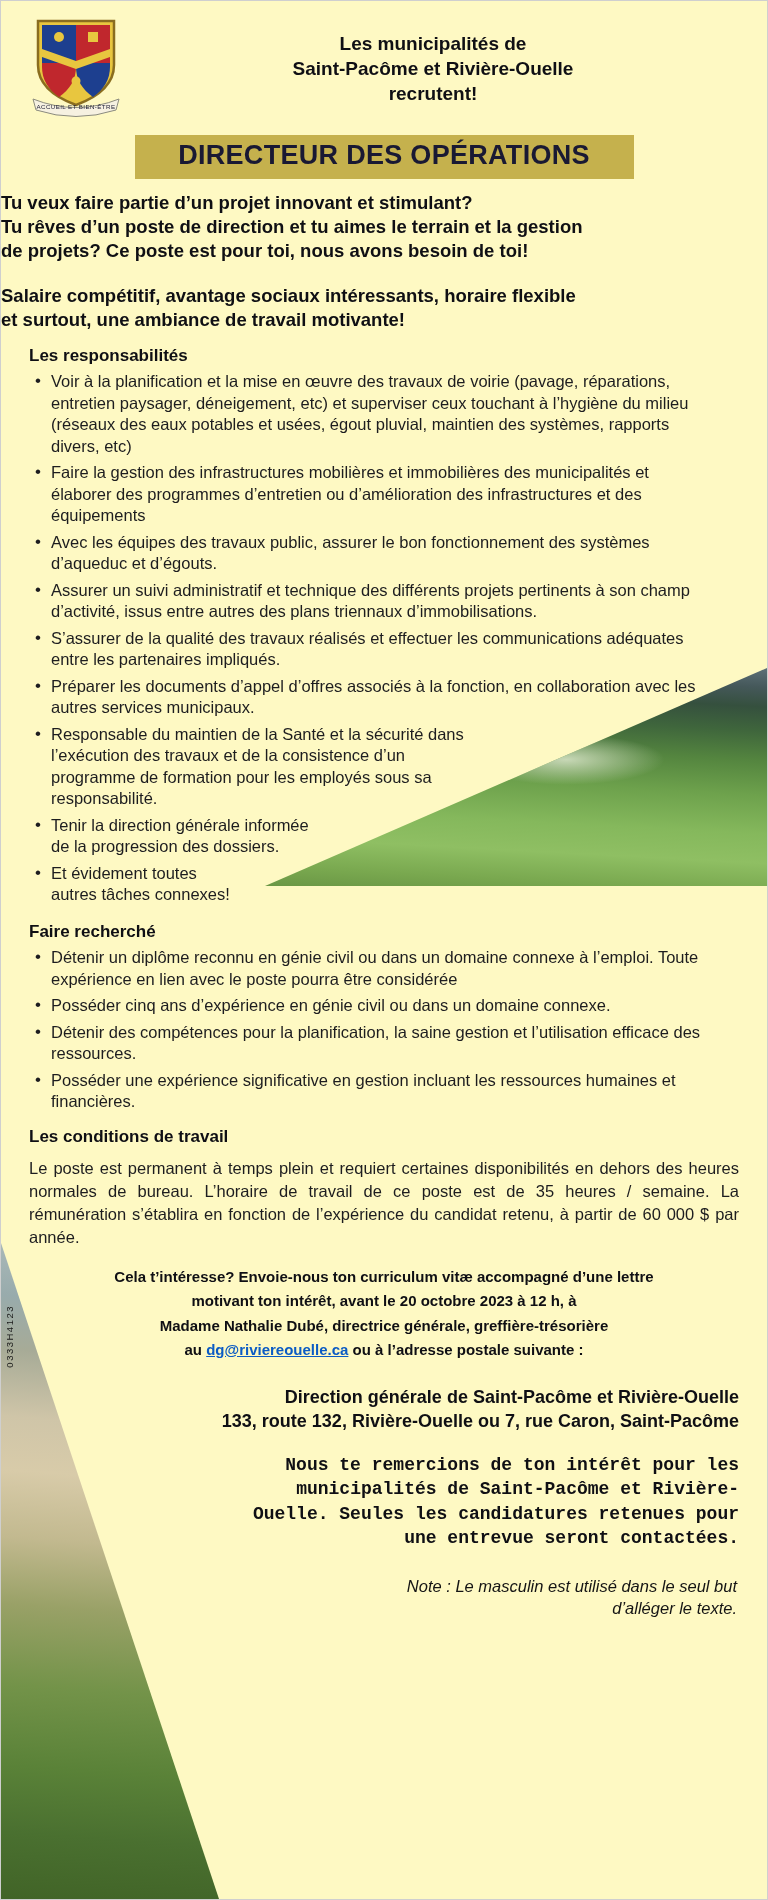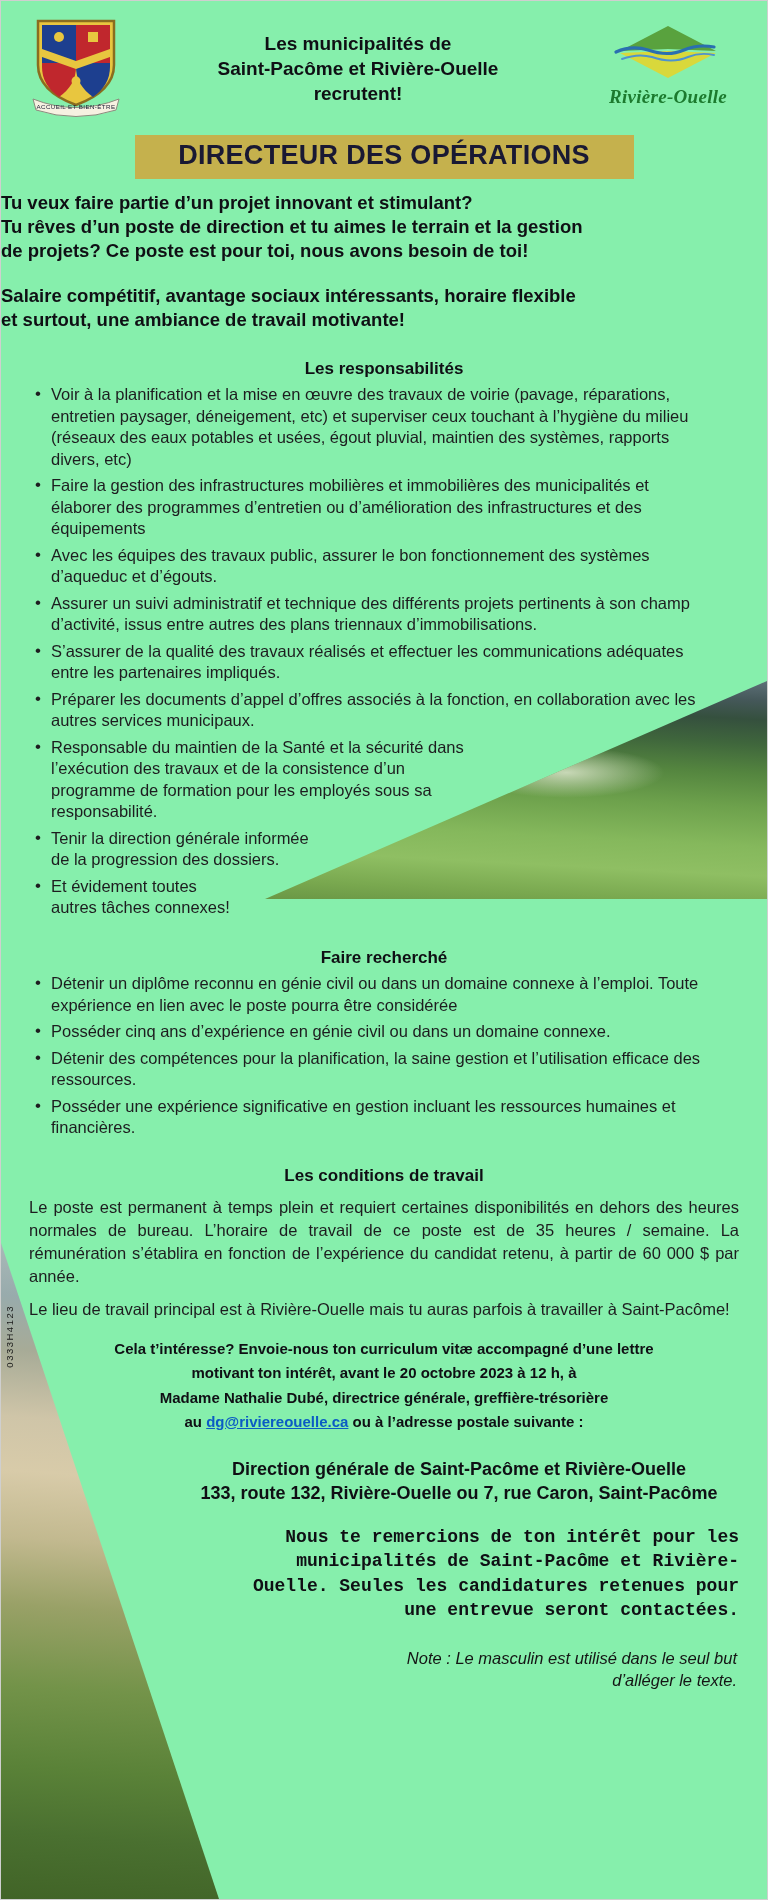--- a/index.html
+++ b/index.html
@@ -6,21 +6,21 @@
   html,body { background:#ffffff; }
   body {
     font-family:"Liberation Sans","DejaVu Sans",sans-serif;
     color:#1d1d1f;
     -webkit-font-smoothing:antialiased;
   }
   .page {
     position:relative;
     width:768px; height:1900px;
     border:1px solid #cfcfcf;
-    background:#86efac;
+    background:#fef9c3;
     overflow:hidden;
   }
   
   .header { display:flex; align-items:flex-start; padding:16px 24px 0 28px; position:relative; z-index:2; }
   .crest { width:94px; flex:0 0 94px; }
   .header-title {
     flex:1; text-align:center; font-weight:bold;
     font-size:19px; line-height:1.32; color:#0f0f14; padding-top:14px;
   }
   .ro-logo { width:150px; flex:0 0 150px; text-align:center; padding-top:4px; }
@@ -38,21 +38,21 @@
     padding:5px 0 8px;
     position:relative; z-index:2;
   }
   
   .intro { text-align:left; font-weight:bold; color:#0f0f14; position:relative; z-index:2; }
   .intro .line { font-size:18.5px; line-height:24px; }
   .intro-p1 { margin-top:12px; }
   .intro-p2 { margin-top:21px; }
   
   section { padding:0 28px; position:relative; z-index:2; }
-  .section-heading { font-weight:bold; font-size:17px; color:#0f0f14; margin-top:27px;text-align:center; }
+  .section-heading { font-weight:bold; font-size:17px; color:#0f0f14; margin-top:14px; }
   ul.bullets { list-style:none; margin-top:5px; }
   ul.bullets li {
     position:relative; padding-left:22px; padding-right:38px;
     font-size:16.5px; line-height:21.5px; margin-bottom:5px; color:#1d1d1f;
   }
   ul.bullets li::before { content:"\2022"; position:absolute; left:6px; top:-1px; font-size:17px; }
   .responsibilities { min-height:562px; }
   .narrow-1 { max-width:478px; }
   .narrow-2 { max-width:340px; }
   .narrow-3 { max-width:252px; }
@@ -71,21 +71,21 @@
   
   .conditions p { font-size:16.5px; line-height:23px; text-align:justify; margin-top:10px; color:#1d1d1f; }
   
   .apply {
     text-align:center; font-weight:bold; color:#0f0f14;
     font-size:15px; line-height:24.5px;
     margin-top:16px; padding:0 42px; position:relative; z-index:2;
   }
   .apply a { color:#0b5bc4; text-decoration:underline; }
   .address {
-    text-align:center; font-weight:bold; color:#0f0f14;
+    text-align:right; font-weight:bold; color:#0f0f14;
     font-size:18px; line-height:24px;
     margin-top:22px; padding:0 28px 0 178px; position:relative; z-index:2;
   }
   .thanks {
     text-align:right; font-weight:bold; color:#0f0f14;
     font-size:18px; line-height:24.5px;
     margin-top:20px; padding:0 28px 0 248px; position:relative; z-index:2;font-family:Liberation Mono, monospace;
   }
   .note {
     text-align:right; font-style:italic;
@@ -129,31 +129,20 @@
         <text x="47" y="91.5" text-anchor="middle" font-size="6.2" letter-spacing="0.4" fill="#22223a" font-family="Liberation Sans, sans-serif">ACCUEIL ET BIEN-ÊTRE</text>
       </svg>
     </div>
 
     <div class="header-title">
       <div>Les municipalités de</div>
       <div>Saint-Pacôme et Rivière-Ouelle</div>
       <div>recrutent!</div>
     </div>
 
-    <div class="ro-logo">
-      <span>
-        <svg viewBox="0 0 120 60" width="120" height="60" aria-hidden="true">
-          <path d="M12 30 L60 5 L108 30 L60 28 Z" fill="#59a23e"></path>
-          <path d="M12 32 L60 30 L108 32 L60 57 Z" fill="#d9d83b"></path>
-          <path d="M8 31 q16 -7 32 -2 q20 7 36 0 q14 -6 30 -3" stroke="#2a6fb0" fill="none" stroke-width="3.2" stroke-linecap="round"></path>
-          <path d="M14 38 q16 -6 30 -2 q20 7 36 0 q12 -5 26 -2" stroke="#4e93cf" fill="none" stroke-width="2" stroke-linecap="round"></path>
-        </svg>
-      </span>
-      <div class="ro-logo-text">Rivière-Ouelle</div>
-    </div>
   </div>
 
   <div class="banner">
     <span>DIRECTEUR DES OPÉRATIONS</span>
   </div>
 
   <div class="intro intro-p1">
     <div class="line">Tu veux faire partie d’un projet innovant et stimulant?</div>
     <div class="line">Tu rêves d’un poste de direction et tu aimes le terrain et la gestion</div>
     <div class="line">de projets? Ce poste est pour toi, nous avons besoin de toi!</div>
@@ -185,21 +174,20 @@
       <li>Détenir un diplôme reconnu en génie civil ou dans un domaine connexe à l’emploi. Toute expérience en lien avec le poste pourra être considérée</li>
       <li>Posséder cinq ans d’expérience en génie civil ou dans un domaine connexe.</li>
       <li>Détenir des compétences pour la planification, la saine gestion et l’utilisation efficace des ressources.</li>
       <li>Posséder une expérience significative en gestion incluant les ressources humaines et financières.</li>
     </ul>
   </section>
 
   <section class="conditions">
     <div class="section-heading">Les conditions de travail</div>
     <p>Le poste est permanent à temps plein et requiert certaines disponibilités en dehors des heures normales de bureau. L’horaire de travail de ce poste est de 35 heures / semaine. La rémunération s’établira en fonction de l’expérience du candidat retenu, à partir de 60 000 $ par année.</p>
-    <p>Le lieu de travail principal est à Rivière-Ouelle mais tu auras parfois à travailler à Saint-Pacôme!</p>
   </section>
 
   <div class="apply">
     <div>Cela t’intéresse? Envoie-nous ton curriculum vitæ accompagné d’une lettre</div>
     <div>motivant ton intérêt, avant le 20 octobre 2023 à 12 h, à</div>
     <div>Madame Nathalie Dubé, directrice générale, greffière-trésorière</div>
     <div><span>au </span><a href="#">dg@riviereouelle.ca</a><span> ou à l’adresse postale suivante :</span></div>
   </div>
 
   <div class="address">

